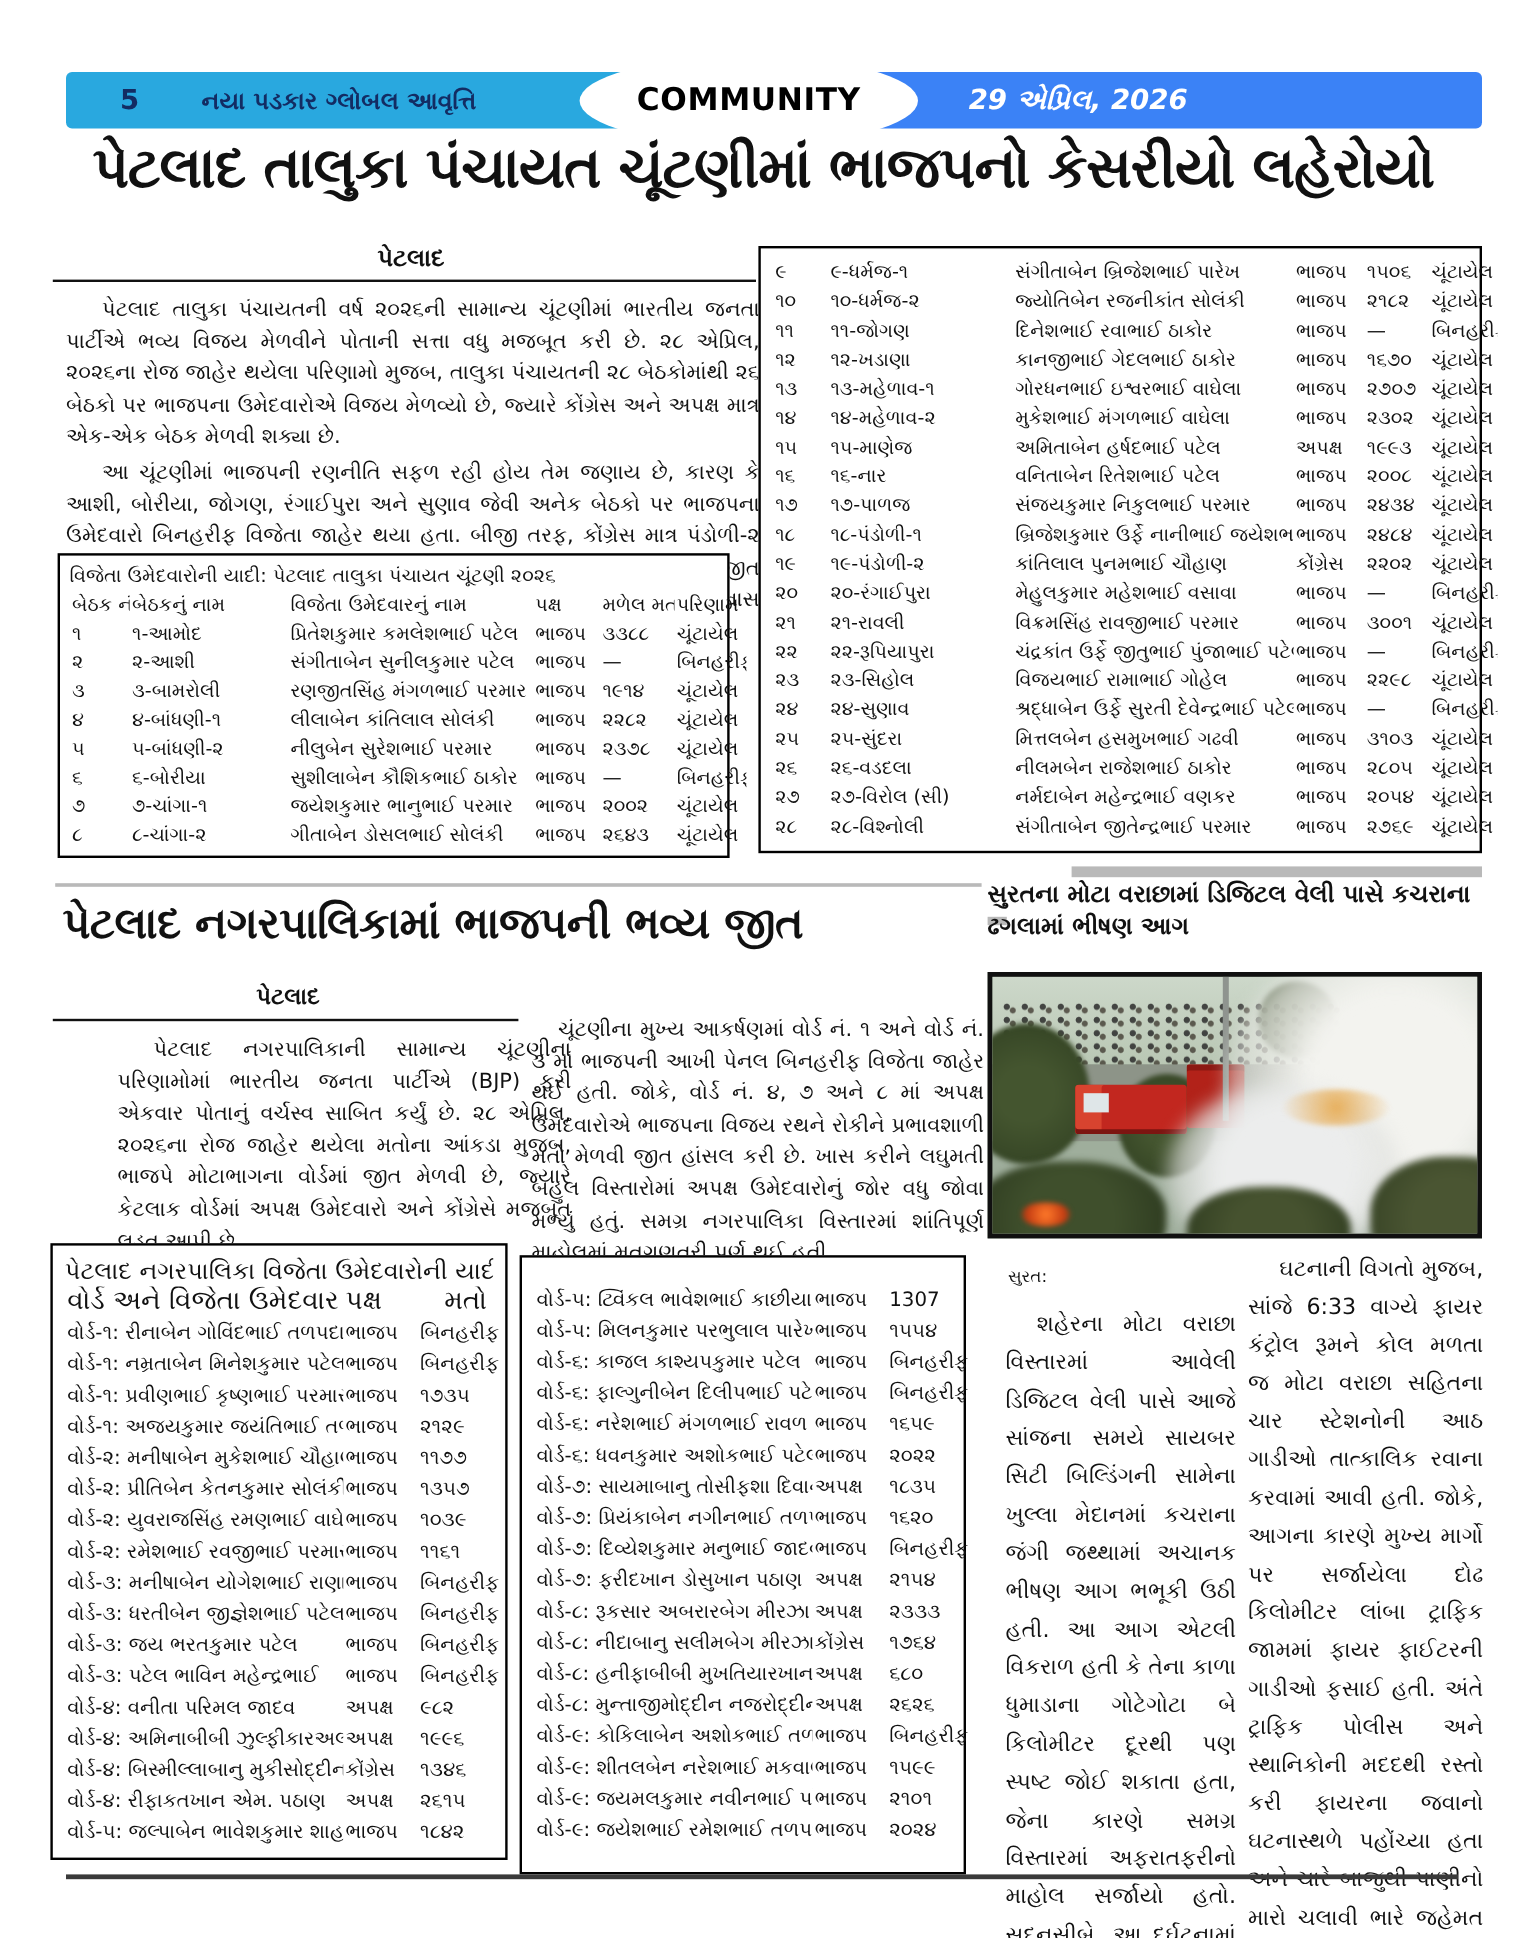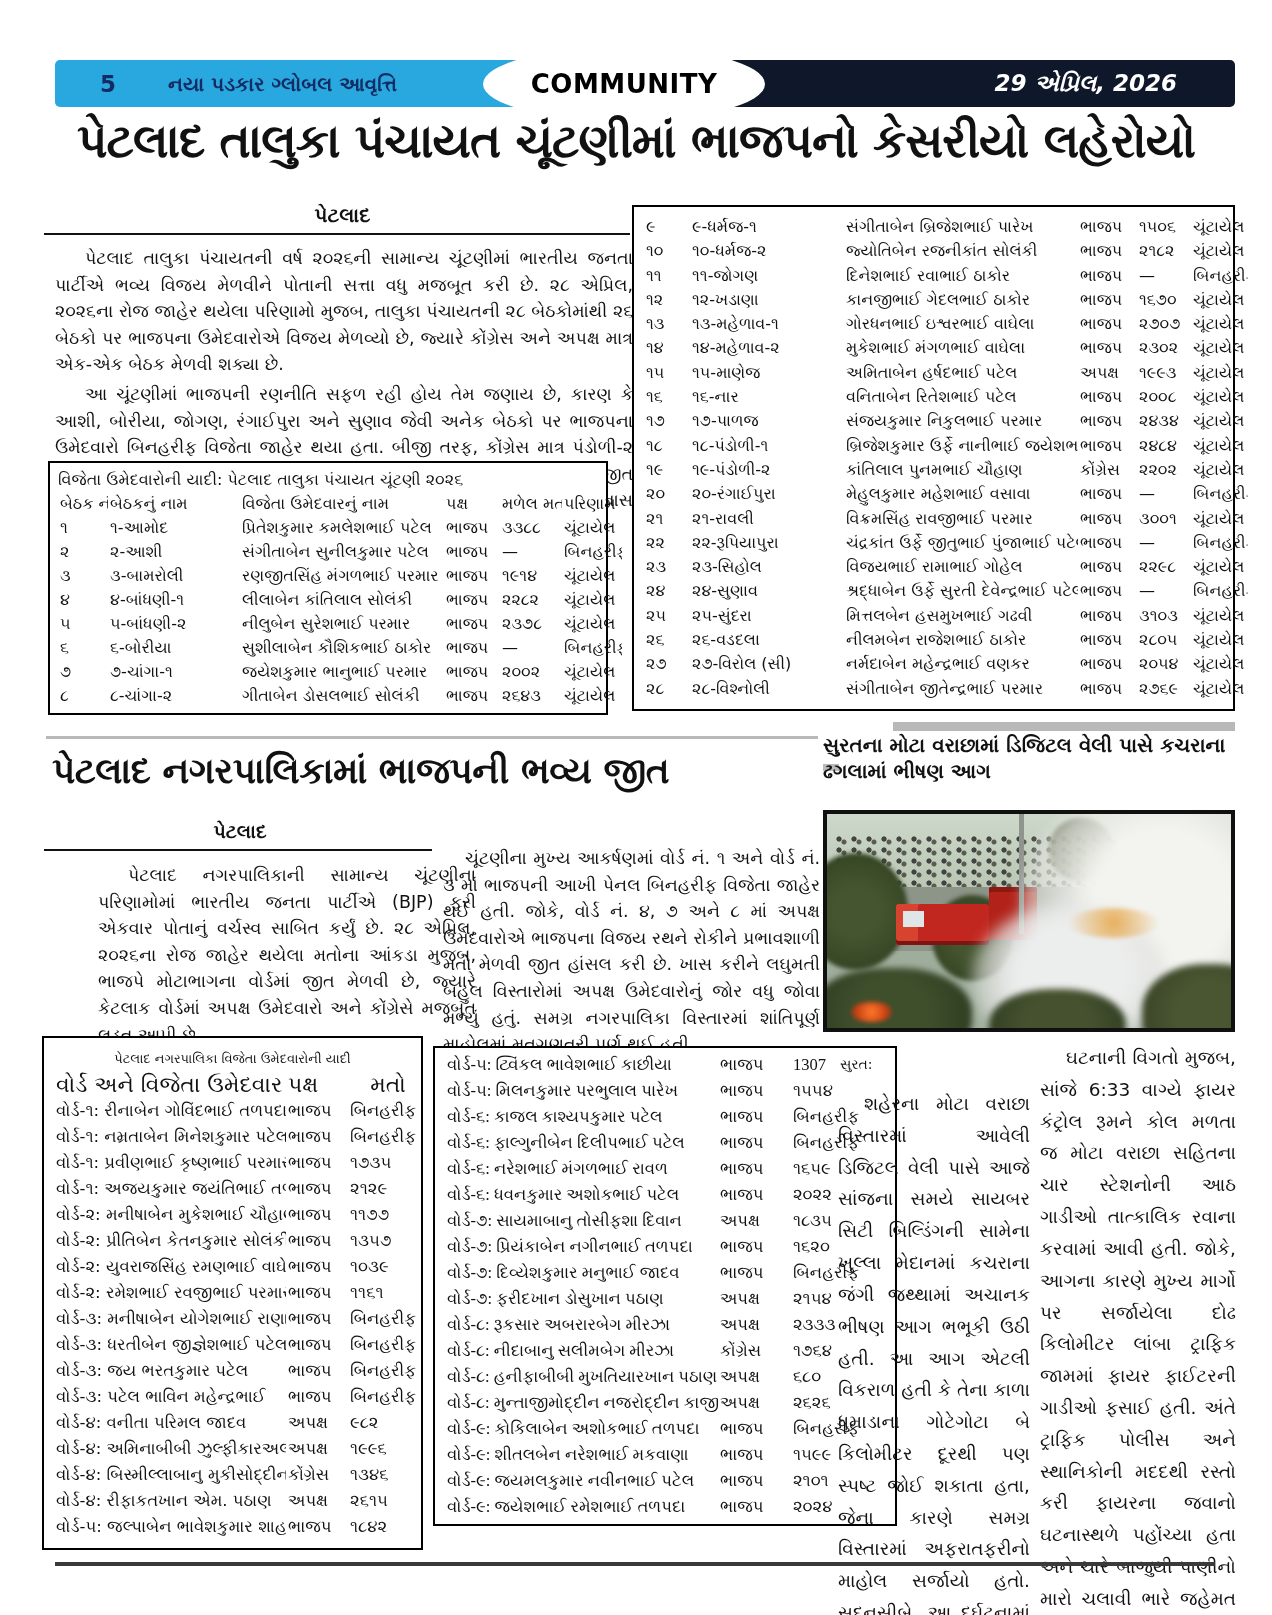--- a/index.html
+++ b/index.html
@@ -8,21 +8,21 @@
     font-family:"DejaVu Sans", sans-serif;color:#111;
     position:relative;overflow:hidden;
   }
   .abs{position:absolute;}
 
   
   .hdr{left:55px;top:60px;width:1180px;height:47px;}
   .hdr-blue{position:absolute;left:0;top:0;width:565px;height:100%;
     background:#29a8df;border-radius:5px 0 0 5px;display:flex;align-items:center;}
   .hdr-red{position:absolute;left:565px;top:0;width:615px;height:100%;
-    background:#0f172a;border-radius:0 5px 5px 0;display:flex;align-items:center;justify-content:flex-end;}
+    background:#3b82f6;border-radius:0 5px 5px 0;display:flex;align-items:center;justify-content:center;}
   .hdr-pageno{margin-left:45px;font-size:23px;font-weight:bold;color:#132c63;}
   .hdr-masthead{margin-left:52px;font-size:20px;font-weight:bold;color:#132c63;}
   .hdr-oval{position:absolute;left:428px;top:-13px;width:282px;height:74px;background:#fff;
     border-radius:50%;display:flex;align-items:center;justify-content:center;}
   .hdr-section{font-size:26px;font-weight:bold;color:#000;letter-spacing:.5px;}
   .hdr-date{margin-right:58px;font-size:23px;font-weight:bold;font-style:italic;color:#fff;}
 
   
   .headline-main{left:50px;top:114px;width:1172px;text-align:center;
     font-size:47px;font-weight:800;letter-spacing:-1px;line-height:1.15;}
@@ -52,26 +52,26 @@
   .t-right{left:632px;top:205px;width:603px;height:506px;padding:8px 10px;}
   .t-right td:nth-child(1){width:42px;}
   .t-right td:nth-child(2){width:150px;}
   .t-right td:nth-child(3){width:230px;}
   .t-right td:nth-child(4){width:55px;}
   .t-right td:nth-child(5){width:50px;}
   .t-right td:nth-child(6){width:53px;}
   .t-right td{line-height:24.3px;}
 
   .t-muni1{left:42px;top:1036px;width:381px;padding:8px 10px;}
-  .t-muni2{left:433px;top:1046px;width:464px;padding:4px 10px;font-family:Liberation Serif, serif;}
+  .t-muni2{left:433px;top:1046px;width:372px;padding:22px 10px;}
   .t3 td:nth-child(1){width:228px;}
   .t3 td:nth-child(2){width:58px;}
   .t3 td:nth-child(3){width:76px;}
   .t3 td{font-size:16.5px;line-height:26px;}
-  .t-muni1 .tbl-title{font-size:13px;line-height:26px;text-align:center;}
+  .t-muni1 .tbl-title{font-size:20px;line-height:26px;text-align:center;}
   .t-muni1 .tbl-head td{font-size:22px;line-height:26px;}
 
   
   .firetext{font-size:18.5px;line-height:1.72;text-align:justify;}
   .firetext p{margin:0;text-indent:26px;}
   .fire-dateline{font-size:14px;}
 
   
   .photo{left:823px;top:810px;width:404px;height:214px;border:4px solid #101010;
     background:#9fae9c;overflow:hidden;}

